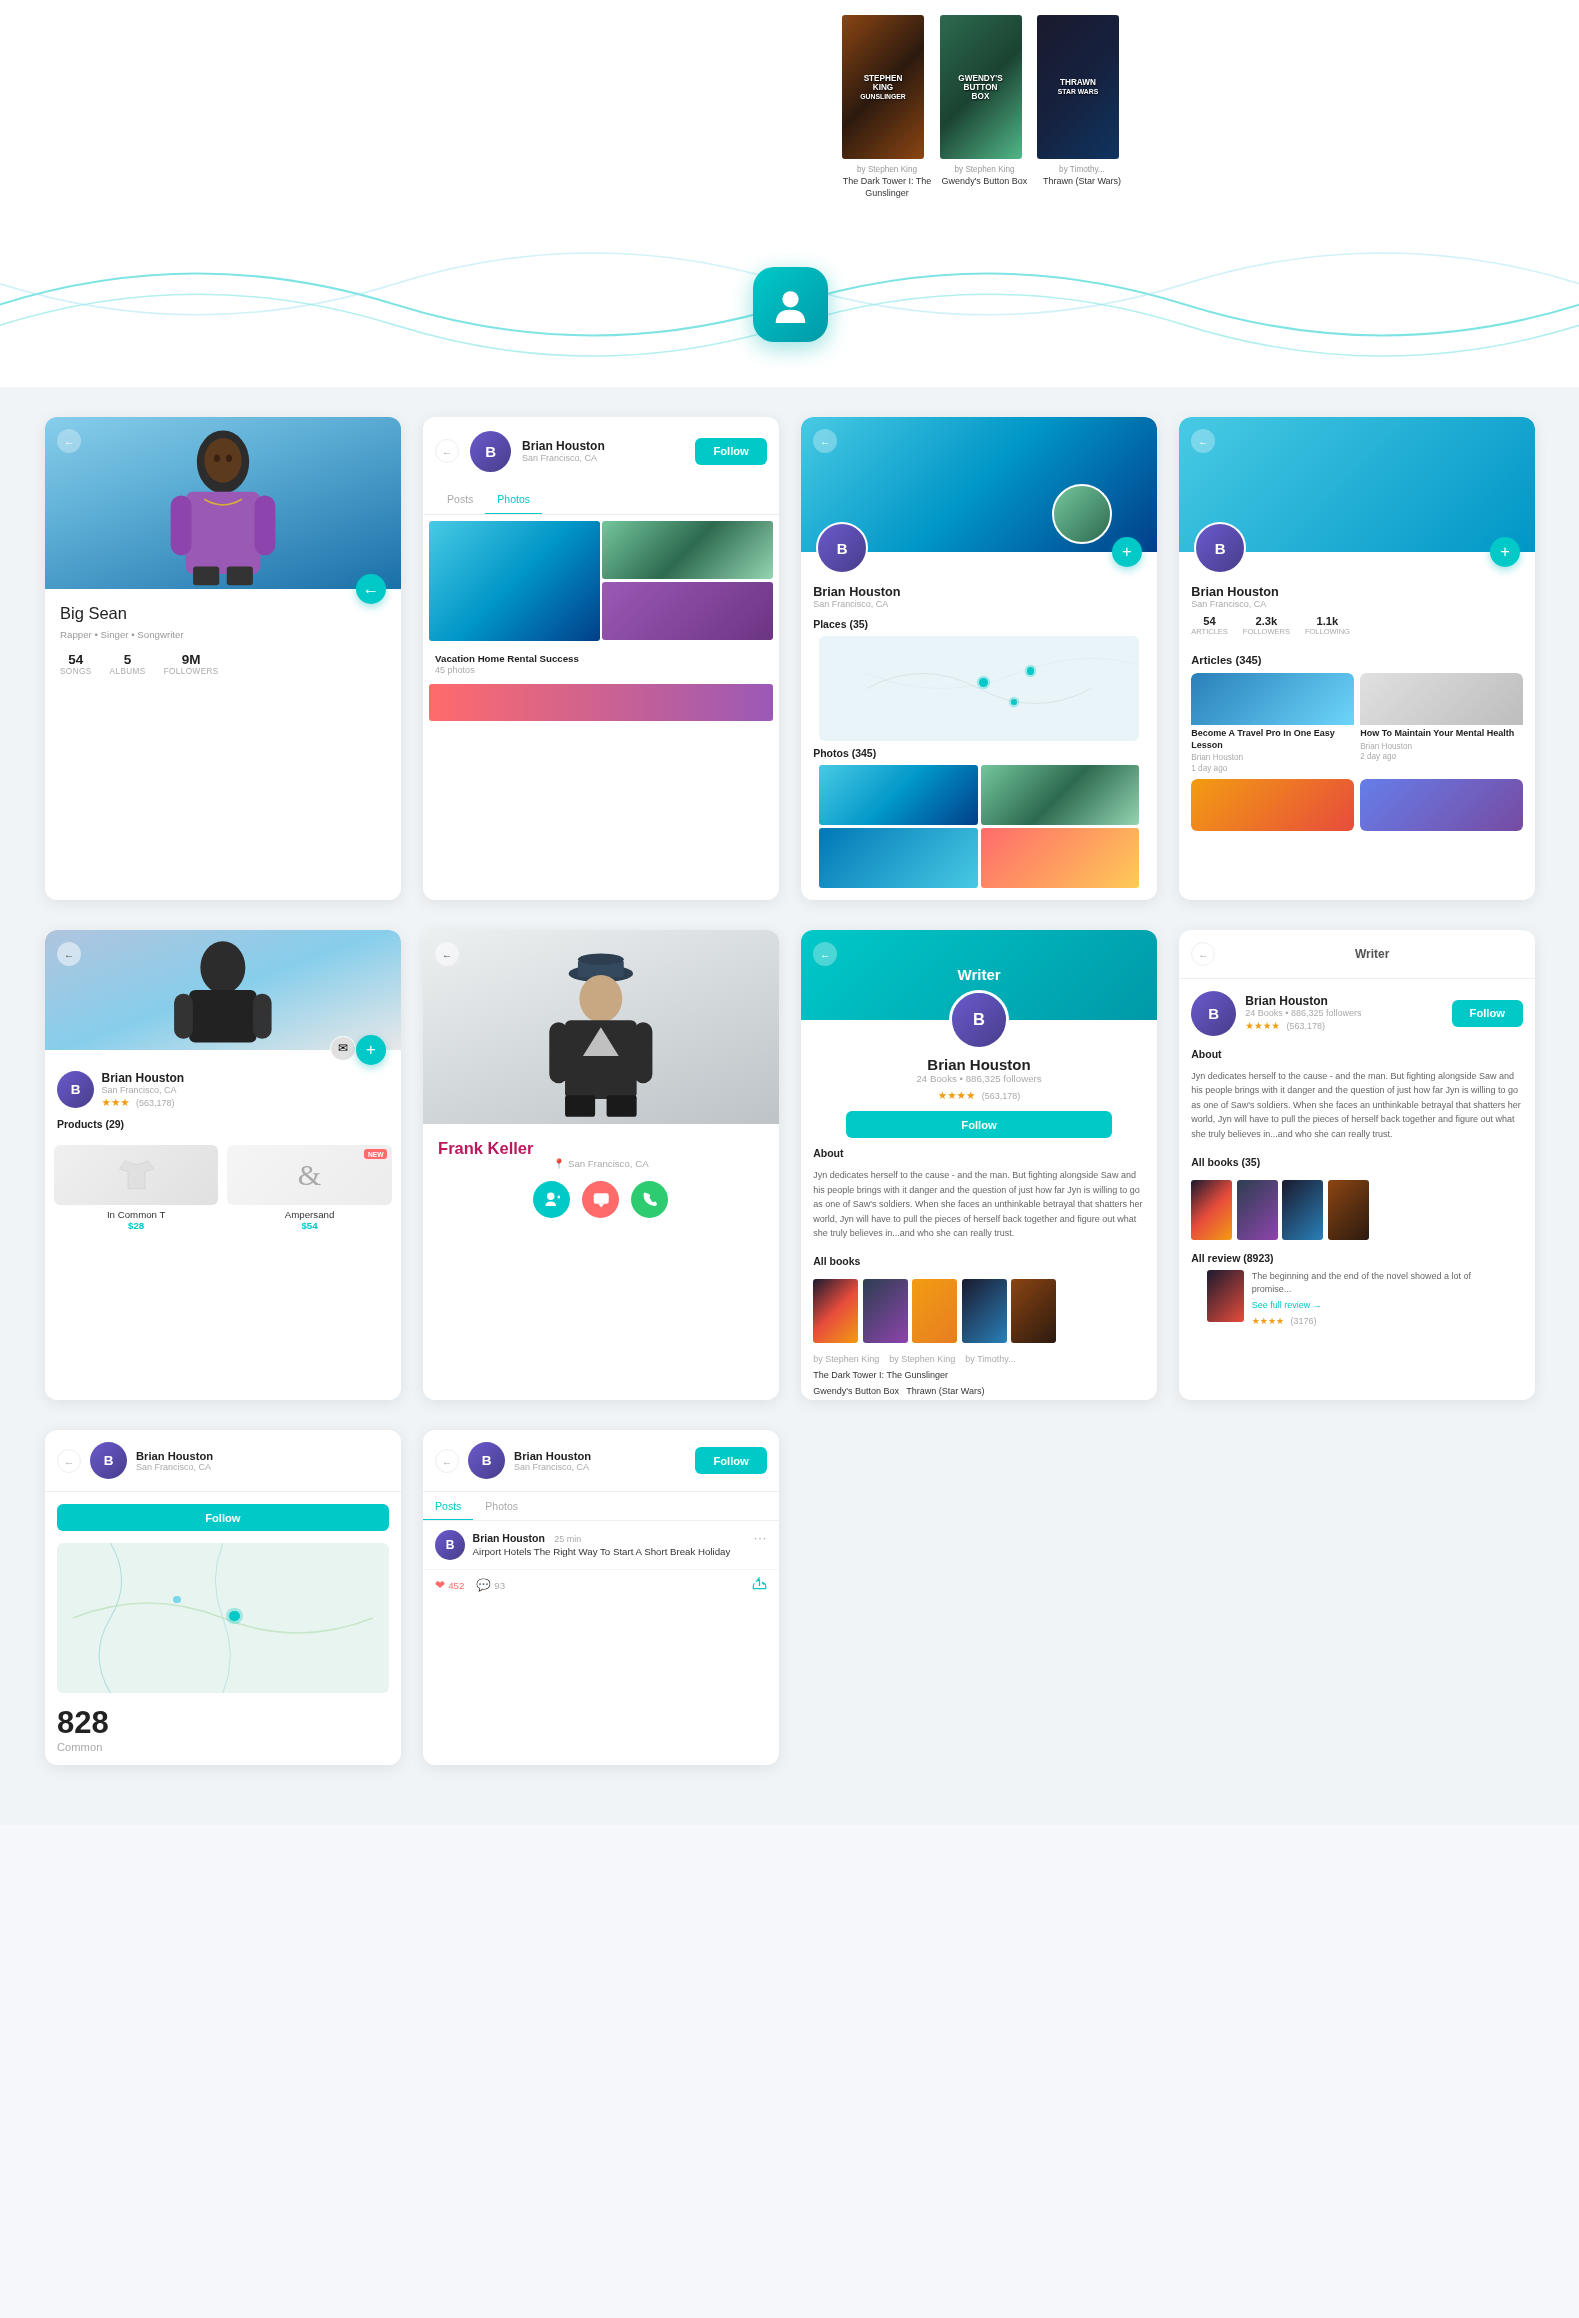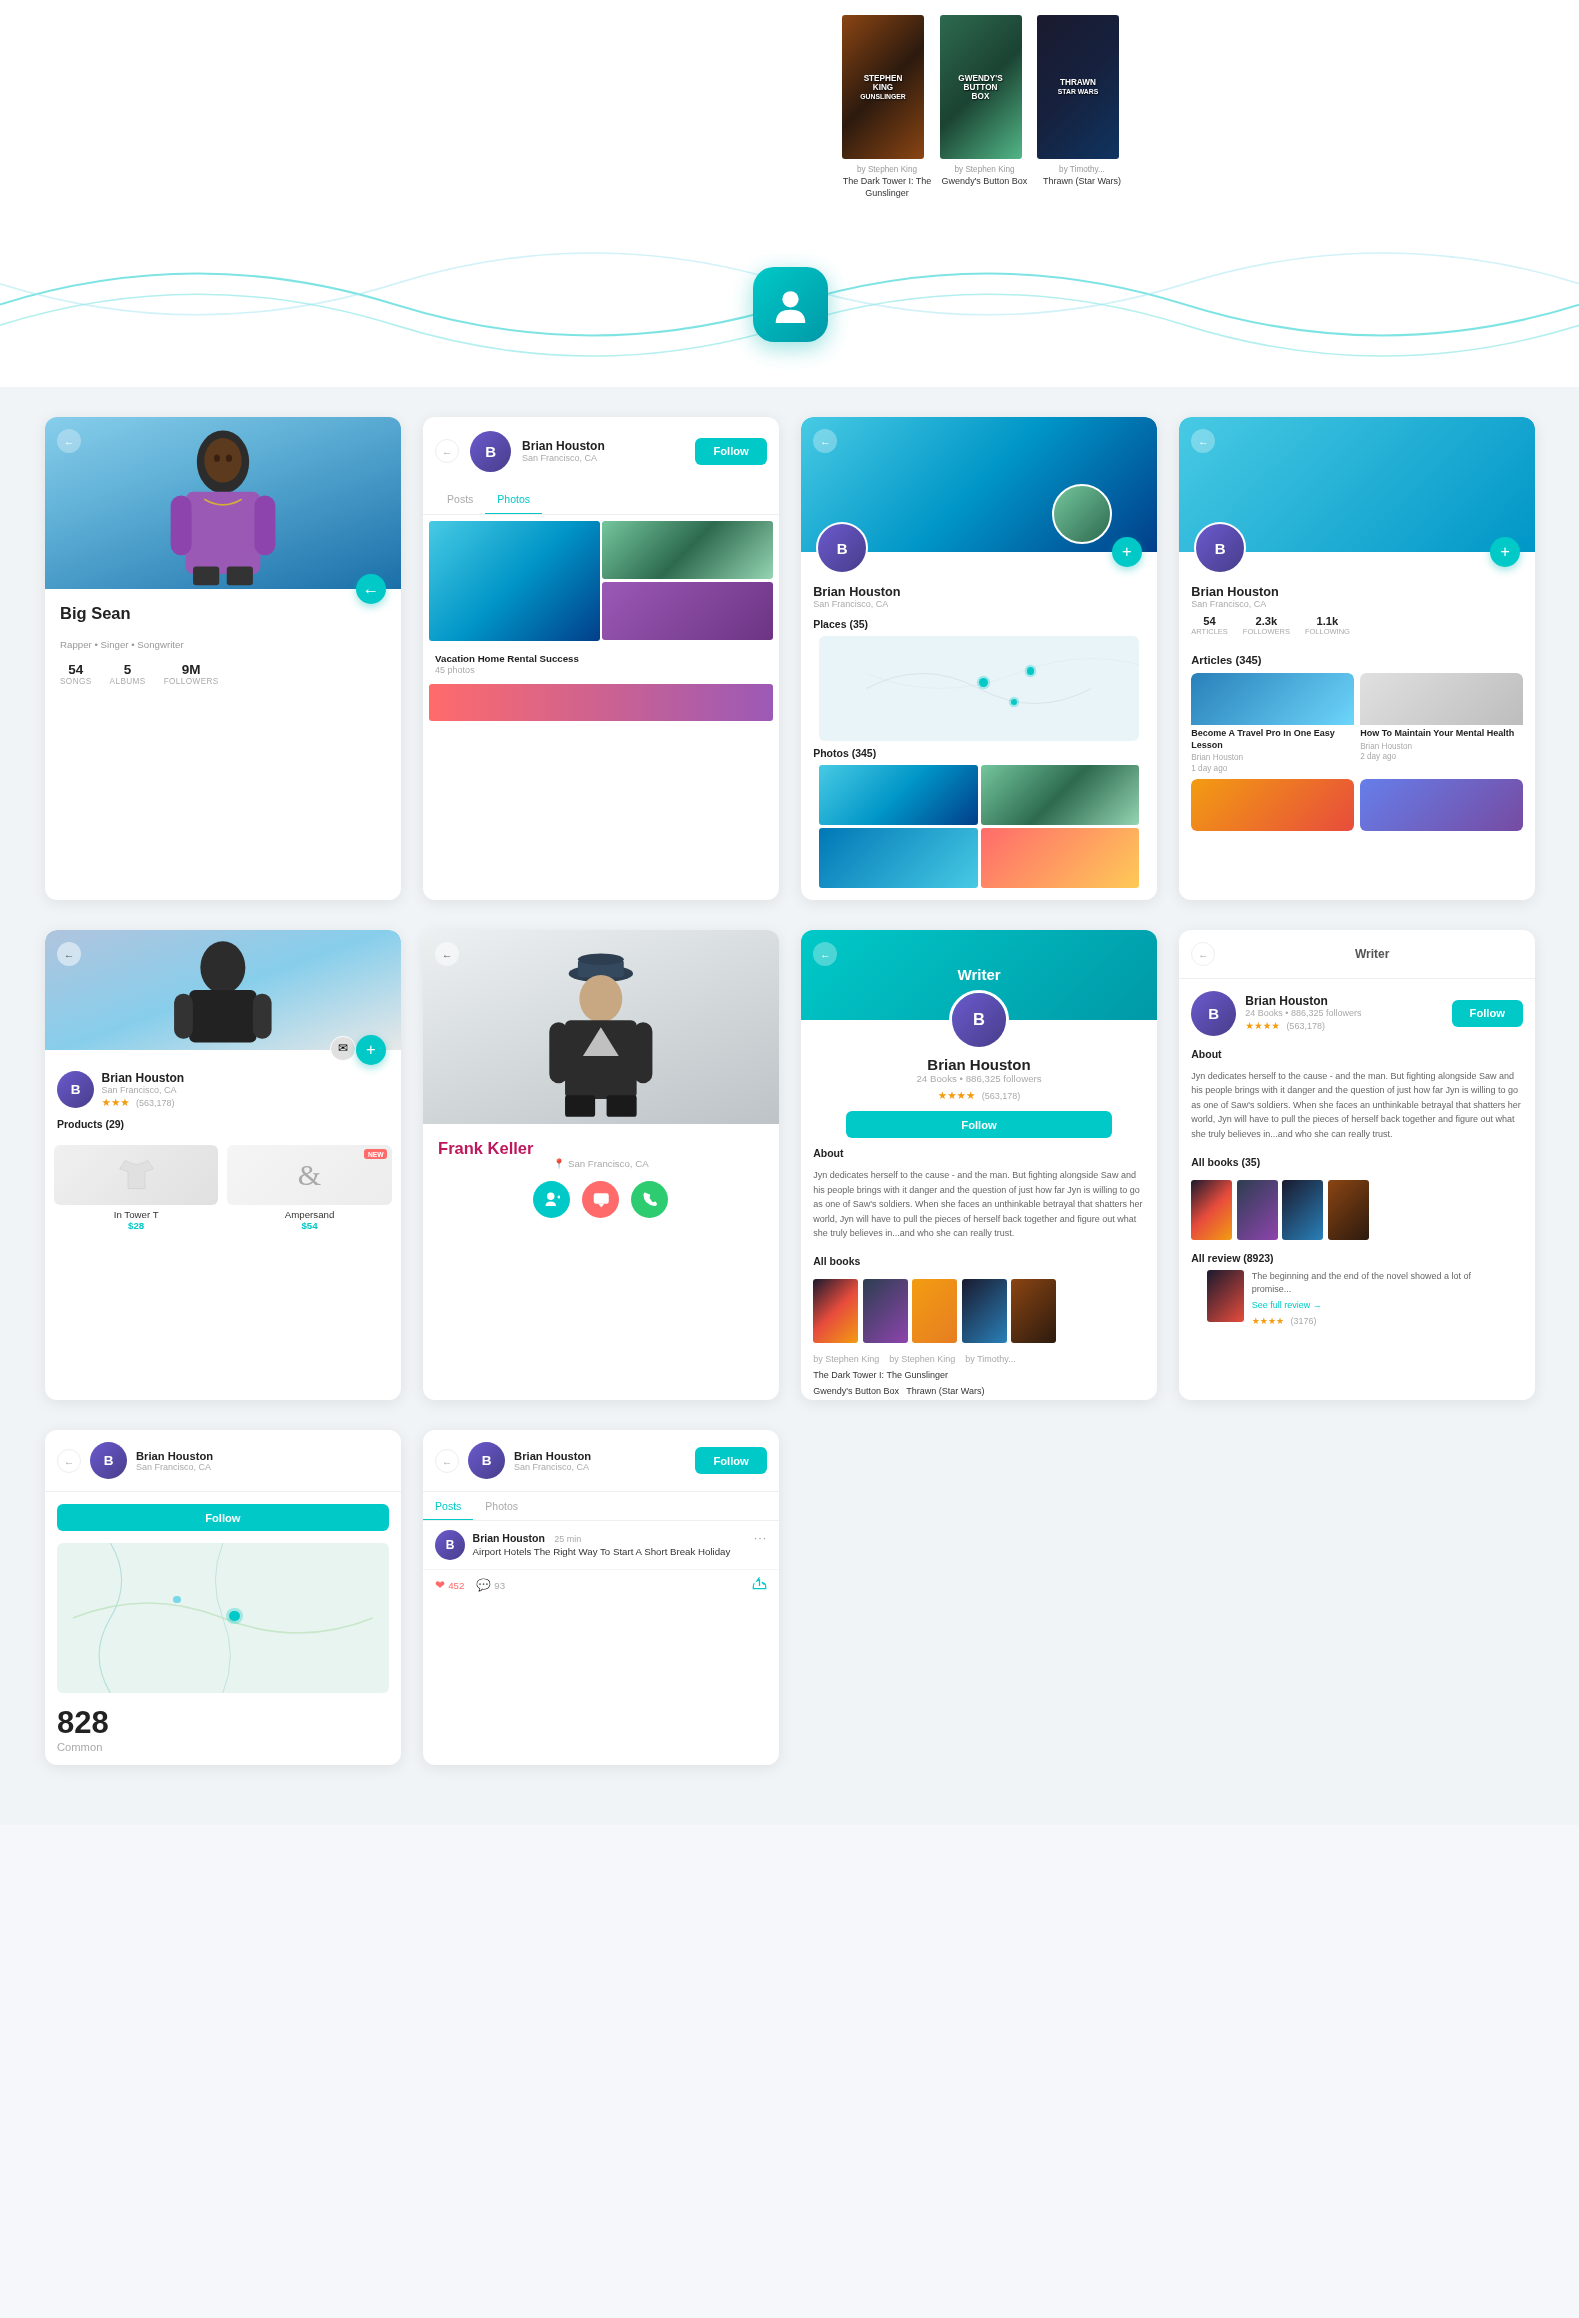--- a/index.html
+++ b/index.html
@@ -150,23 +150,23 @@
       position: relative;
       overflow: hidden;
     }
 
     .card-body {
       padding: 15px 15px 12px 15px;
     }
 
     .card-name {
       font-size: 16.5px;
-      font-weight: 700;
+      font-weight: 400;
       color: #222;
-      margin-bottom: 16px;
+      margin-bottom: 6px;
     }
 
     .card-subtitle {
       font-size: 9.7px;
       color: #999;
       margin-bottom: 12px;
     }
 
     .stats-row {
       display: flex;
@@ -831,21 +831,21 @@
       <div style="padding:3px 12px 6px;">
         <div style="font-size:10.5px;font-weight:700;color:#222;">Products (29)</div>
       </div>
       <div class="products-grid">
         <div class="product-item">
           <div class="product-thumb product-tshirt">
             <svg viewBox="0 0 80 80" width="45" height="45">
               <path d="M20,15 L10,30 L25,35 L25,65 L55,65 L55,35 L70,30 L60,15 L50,20 Q40,25 30,20 Z" fill="#e0e0e0" stroke="#ccc" stroke-width="1"></path>
             </svg>
           </div>
-          <div class="product-name">In Tower T</div>
+          <div class="product-name">In Common T</div>
           <div class="product-price teal-text">$28</div>
         </div>
         <div class="product-item">
           <div class="product-thumb product-ampersand" style="position:relative;">
             <span style="font-size:30px;color:#aaa;font-family:Georgia,serif;">&amp;</span>
             <div class="new-badge">NEW</div>
           </div>
           <div class="product-name">Ampersand</div>
           <div class="product-price teal-text">$54</div>
         </div>

